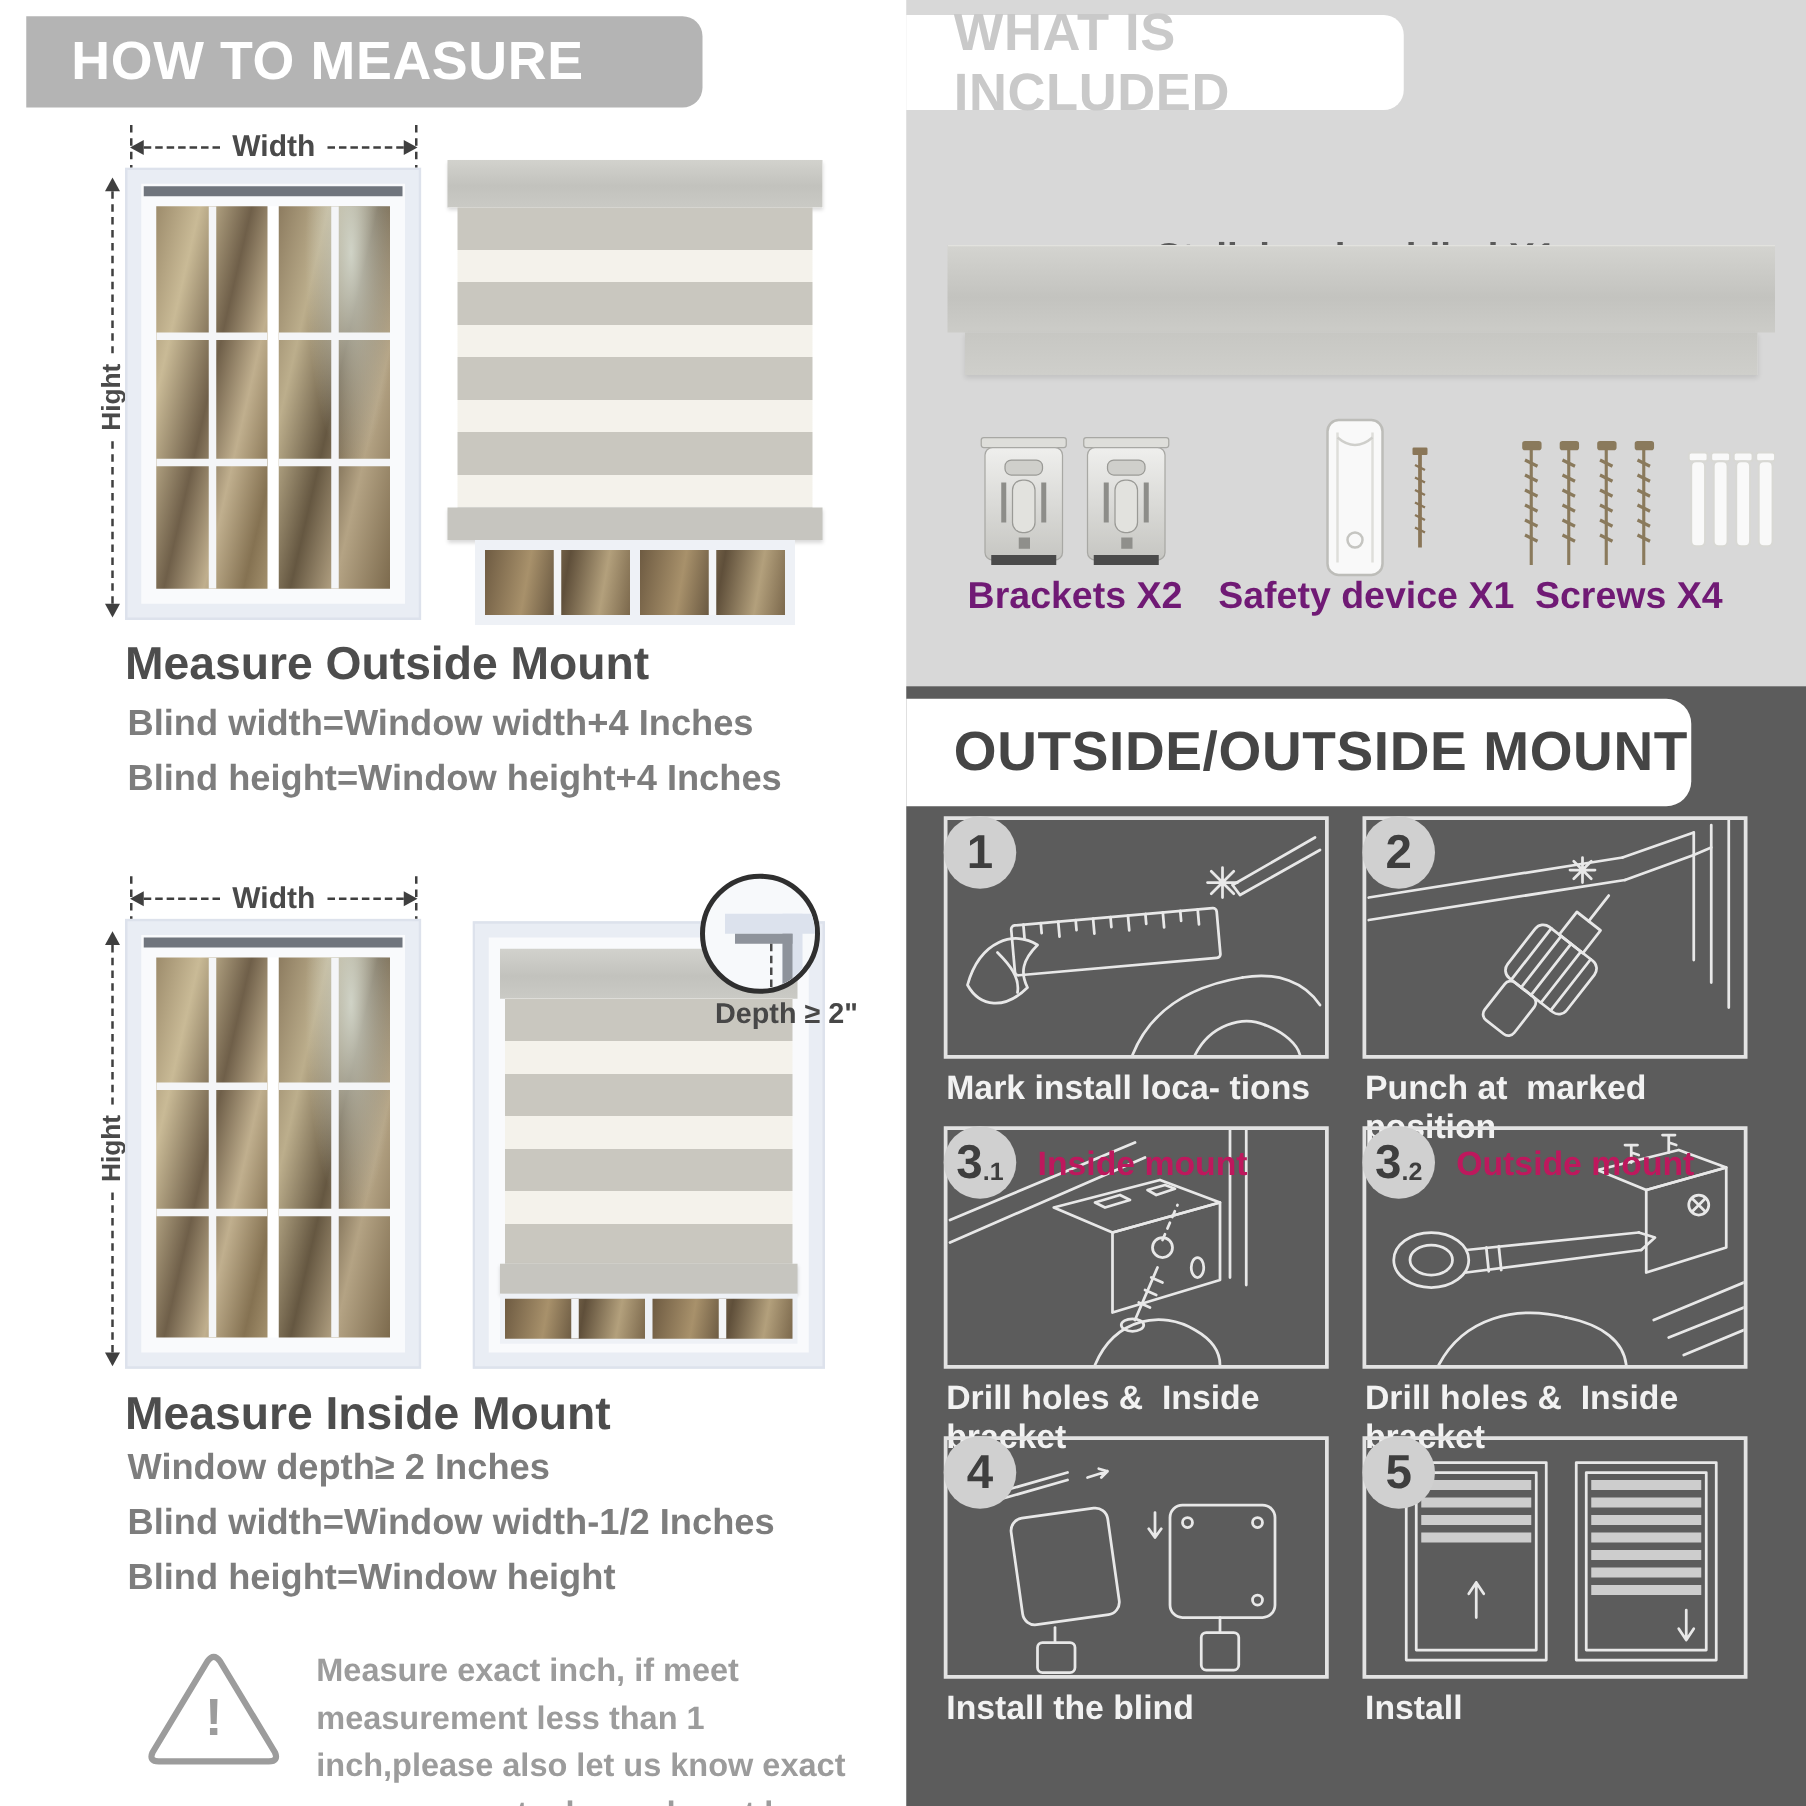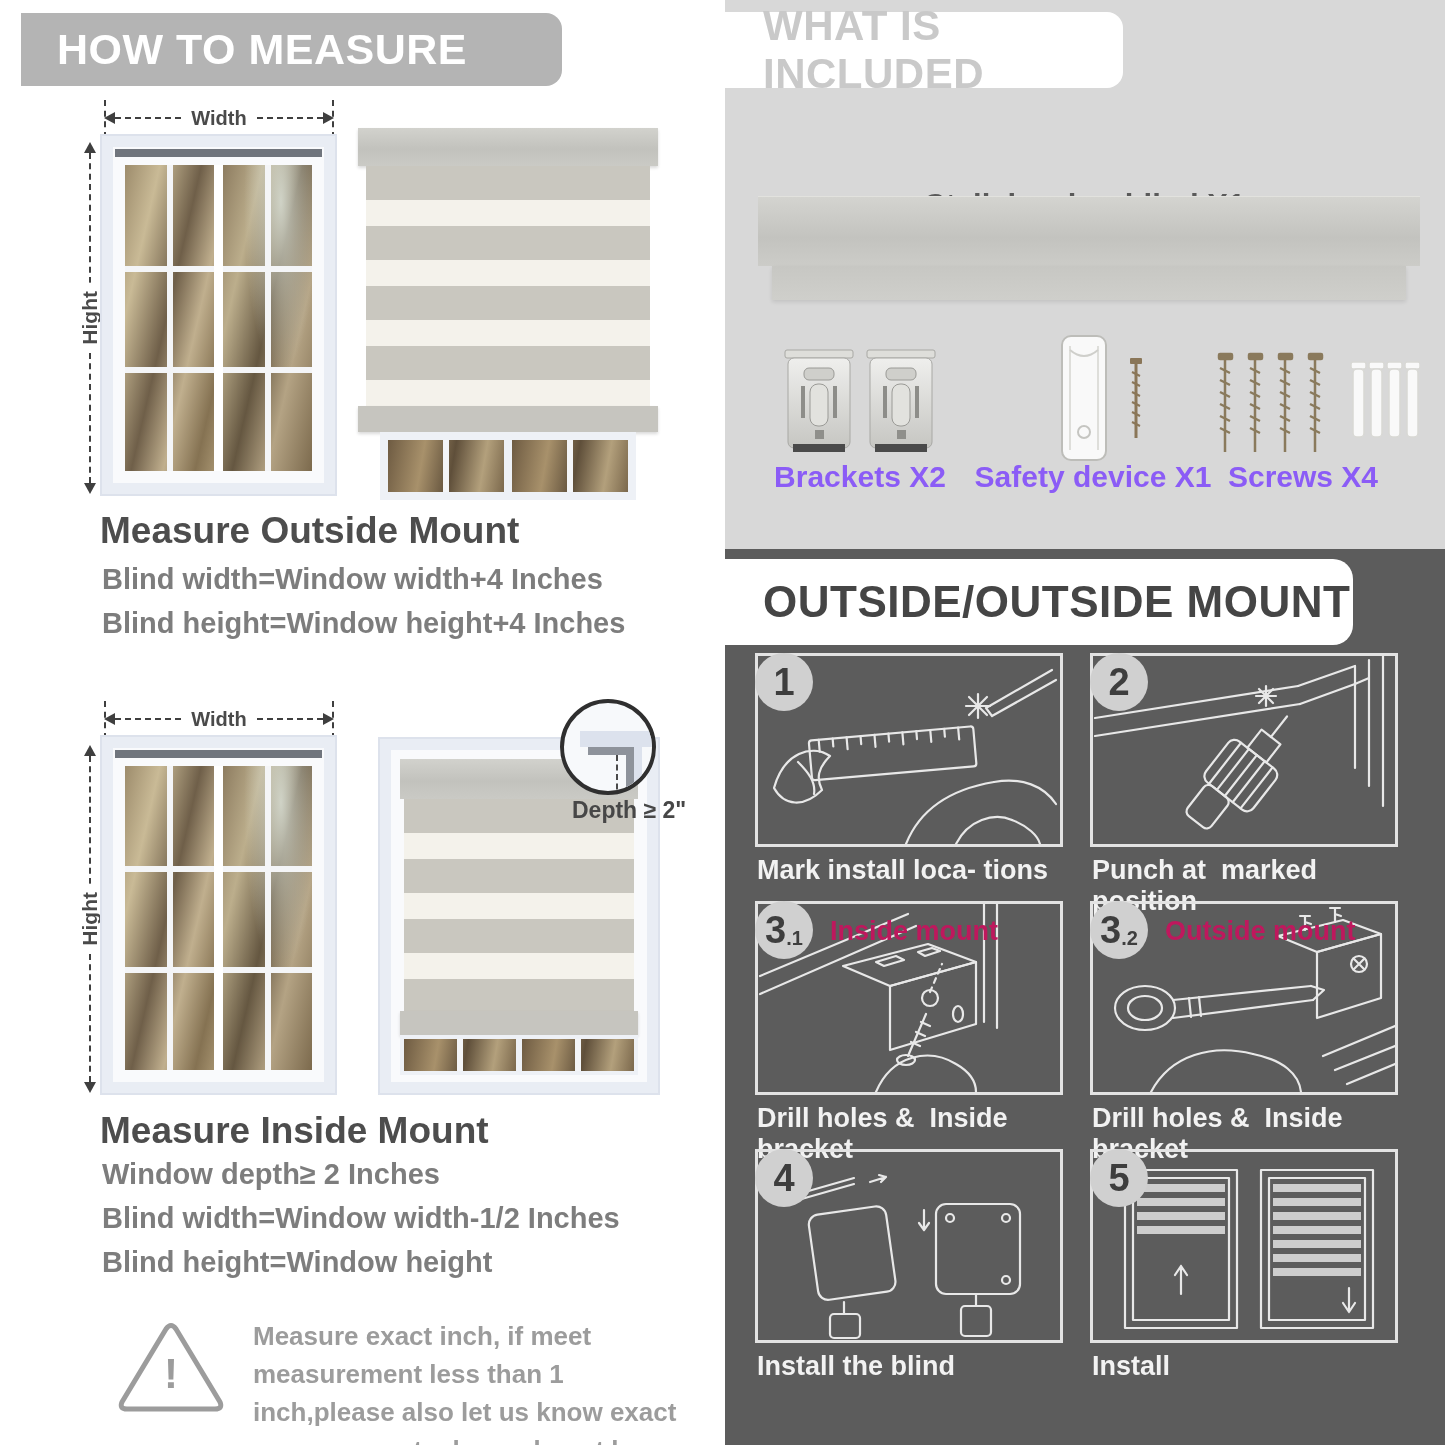--- a/index.html
+++ b/index.html
@@ -16,21 +16,21 @@
   .banner-mount{left:725px;top:559px;width:590px;height:86px;background:#ffffff;
                border-radius:0 20px 20px 0;padding-left:38px;font-size:44px;color:#454545;z-index:3;}
 
   
   .h-measure{font-size:37px;font-weight:700;color:#4d4d4d;}
   .f-line{font-size:29px;font-weight:700;color:#7d7d7d;}
   .warn-text{font-size:26px;font-weight:600;color:#9c9c9c;line-height:38px;}
   .depth-label{font-size:23px;font-weight:700;color:#474747;}
 
   
-  .m-arrow-h{display:flex;align-items:center;color:#4a4a4a;font-weight:600;font-size:20px;}
+  .m-arrow-h{display:flex;align-items:center;color:#4a4a4a;font-weight:600;font-size:24px;}
   .m-arrow-h .dash{flex:1;border-top:2px dashed #3f3f3f;height:0;}
   .m-arrow-h .lab{padding:0 10px;white-space:nowrap;}
   .ah-l{width:0;height:0;border-top:6px solid transparent;border-bottom:6px solid transparent;border-right:11px solid #3f3f3f;}
   .ah-r{width:0;height:0;border-top:6px solid transparent;border-bottom:6px solid transparent;border-left:11px solid #3f3f3f;}
   .vdrop{width:0;border-left:2px dashed #3f3f3f;}
   .m-arrow-v{display:flex;flex-direction:column;align-items:center;color:#4a4a4a;font-weight:600;font-size:21px;}
   .m-arrow-v .vdash{flex:1;border-left:2px dashed #3f3f3f;width:0;}
   .m-arrow-v .lab{writing-mode:vertical-rl;transform:rotate(180deg);background:#ffffff;padding:8px 0;}
   .ah-u{width:0;height:0;border-left:6px solid transparent;border-right:6px solid transparent;border-bottom:11px solid #3f3f3f;}
   .ah-d{width:0;height:0;border-left:6px solid transparent;border-right:6px solid transparent;border-top:11px solid #3f3f3f;}
@@ -57,21 +57,21 @@
         background:linear-gradient(100deg,#6e5b42 0%,#a8916b 30%,#5f4f3a 55%,#b3a07c 80%,#7b684c 100%);}
 
   
   .depth-circle{width:96px;height:96px;border:4px solid #2f2f2f;border-radius:50%;
         background:#f7f9fb;overflow:hidden;z-index:6;box-sizing:border-box;}
 
   
   .light-section{left:725px;top:0;width:720px;height:549px;background:#d8d8d8;}
   .dark-section{left:725px;top:549px;width:720px;height:896px;background:#5c5c5c;}
   .blind-title{left:725px;top:140px;width:720px;text-align:center;font-size:31px;font-weight:700;color:#5a5a5a;margin-top:48px;}
-  .item-label{font-size:30px;font-weight:700;color:#8b5cf6;text-align:center;}
+  .item-label{font-size:30px;font-weight:700;color:#701a75;text-align:center;}
   .cassette-main{left:758px;top:196px;width:662px;height:70px;
         background:linear-gradient(180deg,#d4d4d0,#c3c3bf 60%,#ccccc8);box-shadow:inset 0 1px 0 #e2e2de;}
   .cassette-sub{left:772px;top:266px;width:634px;height:34px;
         background:linear-gradient(180deg,#c7c7c3,#cfcfcb);box-shadow:0 2px 4px rgba(0,0,0,.10);}
 
   
   .panel{width:308px;height:194px;border:3px solid #e3e3e3;box-sizing:border-box;}
   .badge{position:absolute;left:-3px;top:-3px;width:58px;height:58px;border-radius:50%;
          background:#d0d0d0;color:#3e3e3e;display:flex;align-items:center;justify-content:center;
          font-size:38px;font-weight:700;}

